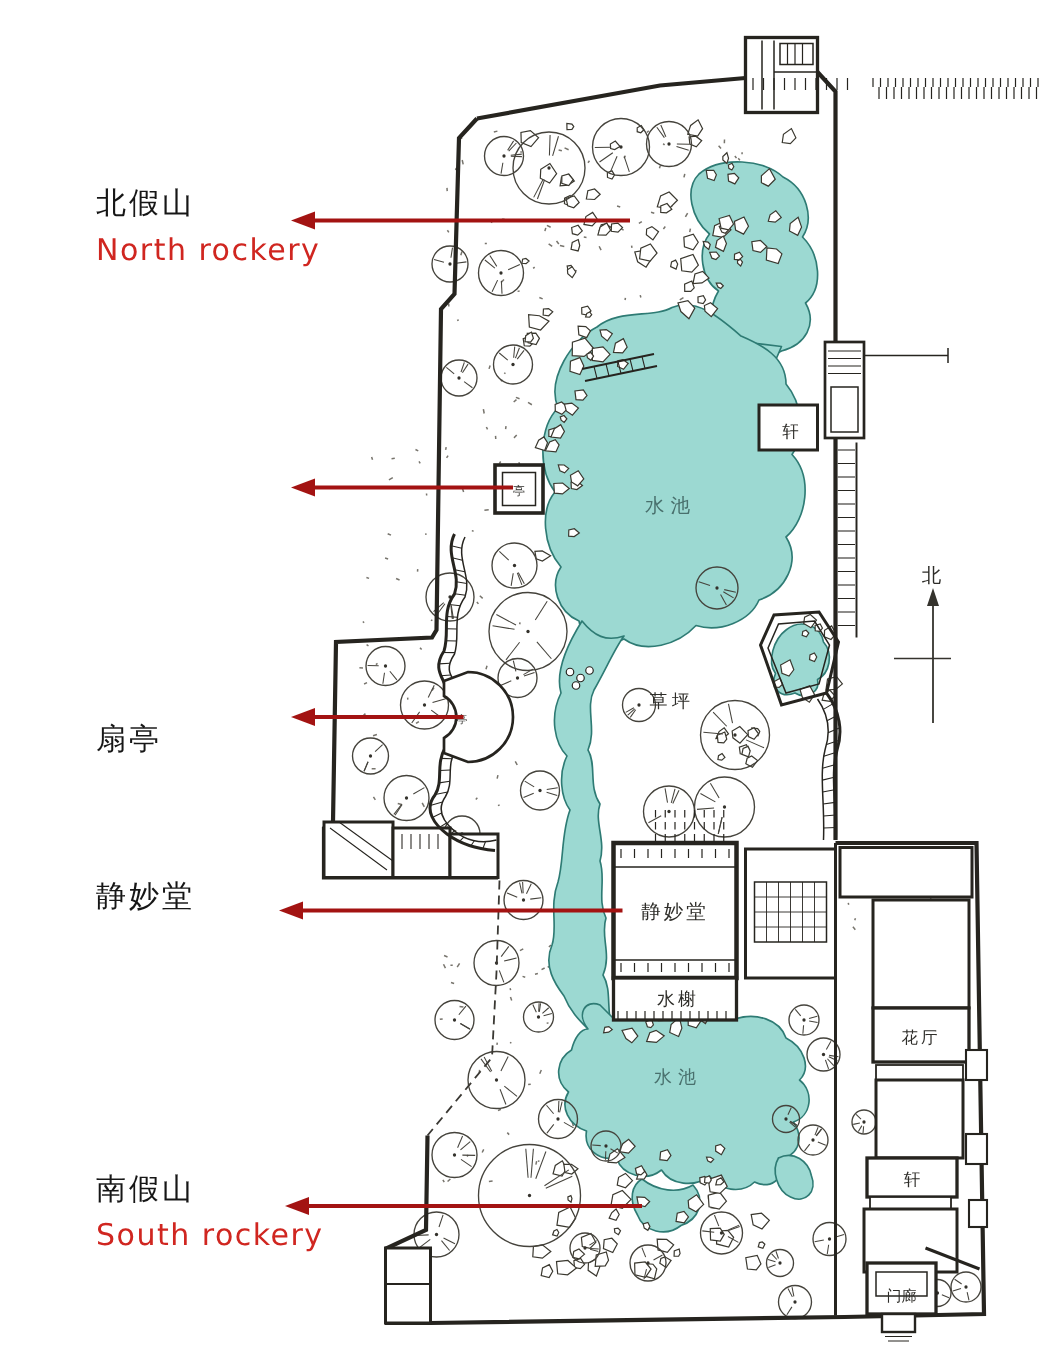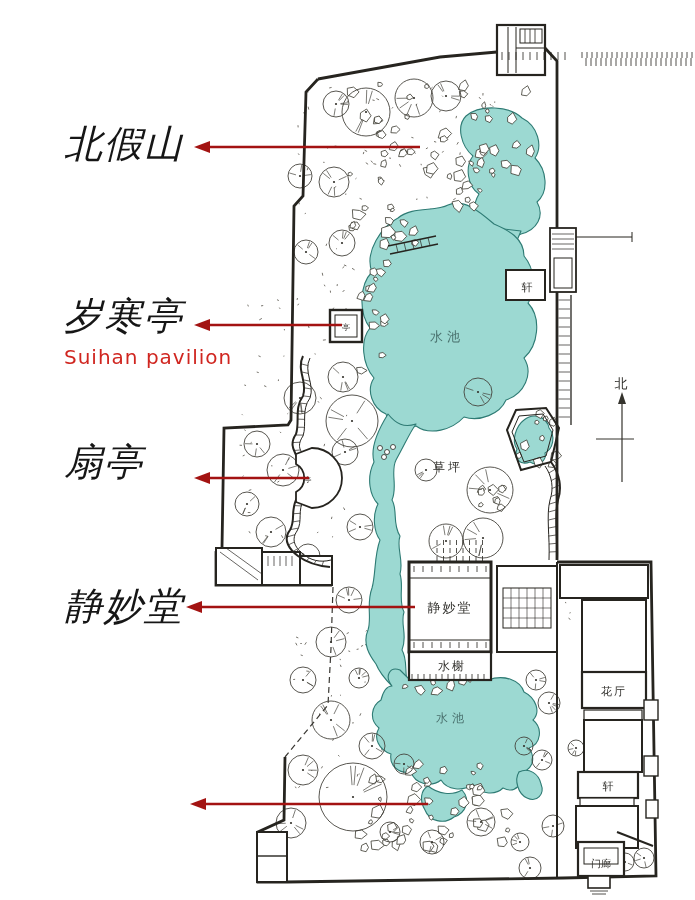--- a/index.html
+++ b/index.html
@@ -1,21 +1,21 @@
 <!DOCTYPE html>
 <html style="--water: #9cd9d2; --wateredge: #2e7b74; --arrow: #a31312; --red-text: #d02620; --zh: #161616;"><head>
 <meta charset="utf-8">
 <style>
   html,body{margin:0;padding:0;background:#fff;}
   #stage{position:relative;width:695px;height:900px;background:#fff;overflow:hidden;
          font-family:"DejaVu Sans","Liberation Sans",sans-serif;}
   #map-svg,#arrow-svg{position:absolute;left:0;top:0;}
   #arrow-svg{pointer-events:none;}
   .callout{position:absolute;left:64px;}
-  .callout .zh{font-size:38px;line-height:1.05;color:var(--zh,#161616);letter-spacing:2px;font-weight:500;font-style:italic;}
+  .callout .zh{font-size:20px;line-height:1.05;color:var(--zh,#161616);letter-spacing:2px;font-weight:500;}
   .callout .en{font-size:20px;line-height:1.1;margin-top:9px;color:var(--red-text,#d02620);letter-spacing:1px;}
   .arrow-line{stroke:var(--arrow,#a31312);stroke-width:2.6;}
   .ah{fill:var(--arrow,#a31312);}
   
   .ink{stroke:#26241f;fill:none;}
   .ink2{stroke:#35332d;fill:none;}
   .bld{stroke:#26241f;fill:#ffffff;}
   .water{fill:var(--water,#9cd9d2);stroke:var(--wateredge,#2e7b74);stroke-width:1.1;stroke-linejoin:round;}
   .maptext{fill:#2e2d29;text-anchor:middle;}
   .watertext{fill:#49706d;text-anchor:middle;letter-spacing:4px;}
@@ -1126,24 +1126,25 @@
         <polygon class="ah" points="186,607 202,601 202,613"></polygon>
     </g>
     <g>
       <line class="arrow-line" x1="428" y1="804" x2="202" y2="804"></line>
         <polygon class="ah" points="190,804 206,798 206,810"></polygon>
     </g>
   </svg>
 
   <div class="callout" style="top:125px">
     <div class="zh">北假山</div>
+    <div class="en">North rockery</div>
   </div>
-  <div class="callout" style="top:297px">
-    <div class="zh">岁寒亭</div>
-    <div class="en">Suihan pavilion</div>
-  </div>
-  <div class="callout" style="top:443px">
+  <div class="callout" style="top:482px">
     <div class="zh">扇亭</div>
   </div>
   <div class="callout" style="top:587px">
     <div class="zh">静妙堂</div>
   </div>
+  <div class="callout" style="top:782px">
+    <div class="zh">南假山</div>
+    <div class="en">South rockery</div>
+  </div>
 </div>
 
 </body></html>

